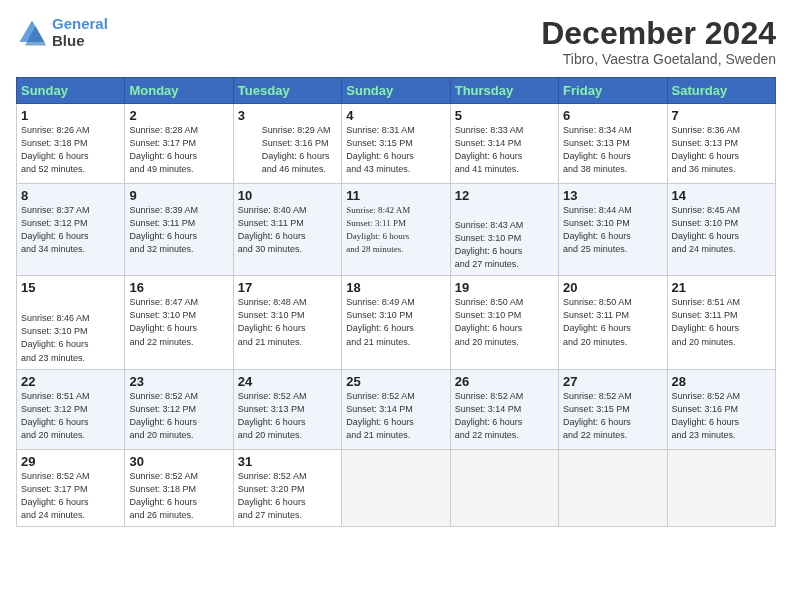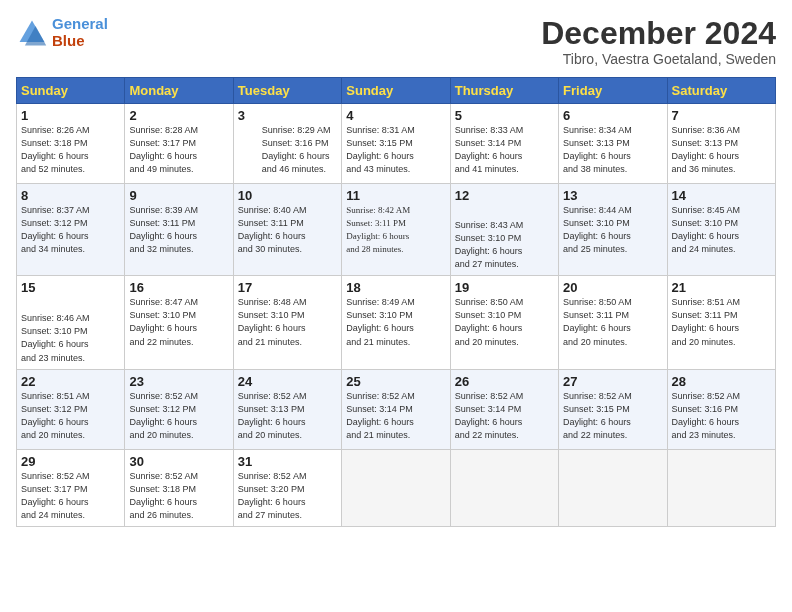--- a/index.html
+++ b/index.html
@@ -54,21 +54,21 @@
       font-size: 14px;
       color: #555;
     }
     .calendar {
       width: 100%;
       border-collapse: collapse;
       table-layout: fixed;
     }
     .calendar th {
       background: #3a6bbf;
-      color: #fde047;
+      color: #86efac;
       font-size: 13px;
       font-weight: bold;
       padding: 5px 4px;
       text-align: left;
       border: 1px solid #2a55a0;
     }
     .calendar td {
       border: 1px solid #ccc;
       vertical-align: top;
       padding: 4px 4px 4px 4px;
@@ -104,21 +104,21 @@
 
 <div class="page">
   <div class="header">
     <div class="logo">
       <svg class="logo-icon" viewBox="0 0 36 36">
         <polygon points="18,4 32,28 4,28" fill="#4a90d9" opacity="0.85"></polygon>
         <polygon points="22,10 34,32 10,32" fill="#2a6ab0" opacity="0.6"></polygon>
       </svg>
       <div class="logo-text">
         <div><span>General</span></div>
-        <div><span style="color:#c2410c">Blue</span></div>
+        <div><span style="color:#404040">Blue</span></div>
       </div>
     </div>
     <div class="title-block">
       <div class="month-title">December 2024</div>
       <div class="location-title">Tibro, Vaestra Goetaland, Sweden</div>
     </div>
   </div>
 
   <table class="calendar">
     <thead>

